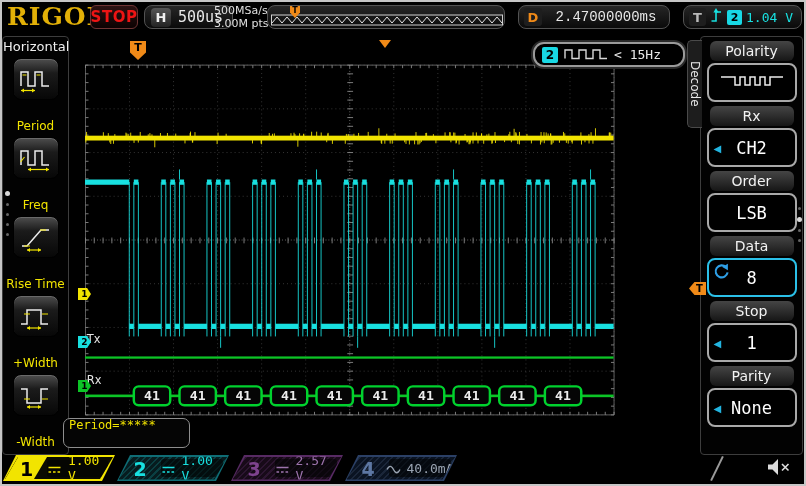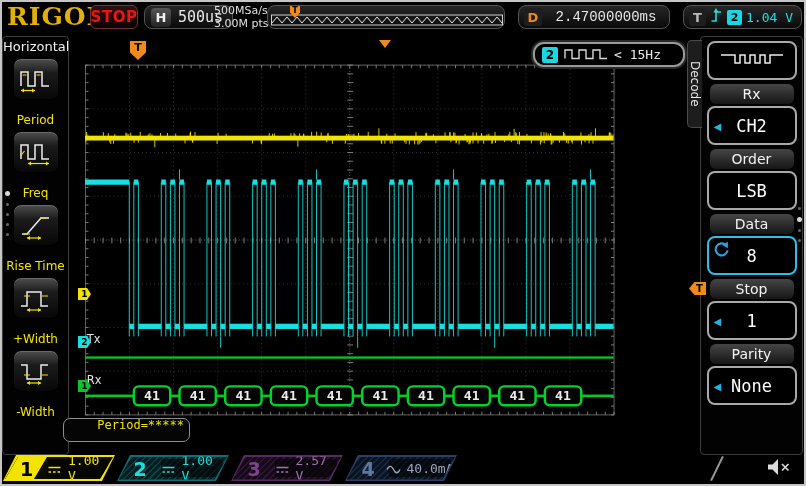--- a/index.html
+++ b/index.html
@@ -39,21 +39,21 @@
 
   
   .panel{position:absolute;top:36px;height:419px;border:1px solid #3d3d3d;border-radius:4px;background:#020202;}
   #left-panel{left:2px;width:67px;}
   #right-panel{left:700px;width:103px;}
   #left-title{text-align:center;color:#efefef;font-size:13px;margin-top:2px;}
   .lm-item{width:100%;display:flex;flex-direction:column;align-items:center;margin-top:4px;}
   .lm-btn{width:46px;height:42px;border-radius:8px;border:1px solid #000;
     background:linear-gradient(#4e4e4e,#1b1b1b 35%,#070707);box-shadow:inset 0 1px 0 #6a6a6a;
     display:flex;align-items:center;justify-content:center;}
-  .lm-label{color:#f2e400;font-size:12px;margin-top:13px;white-space:nowrap;}
+  .lm-label{color:#f2e400;font-size:12px;margin-top:19px;white-space:nowrap;}
   .dots{position:absolute;z-index:5;}
   .dot{border-radius:50%;background:#666;margin:7px auto 0;width:3px;height:3px;}
   .dot.big{width:5px;height:5px;background:#d8d8d8;}
 
   .menu-group{margin:4px auto 0;width:92px;}
   .menu-label{width:84px;margin:0 auto;height:20px;border-radius:6px;background:linear-gradient(#454545,#161616);
     color:#f2f2f2;font-size:14px;display:flex;align-items:center;justify-content:center;}
   .menu-value{position:relative;width:90px;margin:2px auto 0;height:39px;border-radius:8px;background:#000;
     border:2px solid #a9a9a9;color:#fff;display:flex;align-items:center;justify-content:center;}
   .menu-value.selected{border-color:#2bc0e8;}
@@ -76,22 +76,22 @@
   #trig-pos-tag{left:130px;top:41px;width:16px;height:19px;font-size:11px;line-height:14px;
     clip-path:polygon(0 0,100% 0,100% 60%,50% 100%,0 60%);}
   #center-tri{position:absolute;left:379px;top:40px;width:0;height:0;border-left:6.5px solid transparent;
     border-right:6.5px solid transparent;border-top:8px solid #f08a18;z-index:6;}
   #trig-level-tag{left:689px;top:282px;width:17px;height:13px;font-size:10px;line-height:13px;
     padding-left:4px;clip-path:polygon(0 50%,32% 0,100% 0,100% 100%,32% 100%);}
   .ch-marker{position:absolute;left:78px;width:13px;height:12px;color:#000;font-weight:bold;font-size:9px;
     line-height:12px;text-align:center;clip-path:polygon(0 0,70% 0,100% 50%,70% 100%,0 100%);z-index:6;}
 
   
-  .meas-tab{position:absolute;top:418px;height:24px;border:1px solid #8e8e8e;border-radius:7px;
-    background:#050505;font-size:12px;line-height:12px;overflow:hidden;white-space:nowrap;text-align:right;}
+  .meas-tab{position:absolute;top:418px;height:30px;border:1px solid #8e8e8e;border-radius:7px;
+    background:#050505;font-size:12px;line-height:12px;overflow:hidden;white-space:nowrap;}
   #period-tab{left:63px;width:127px;color:#f2e400;padding:0 5px;}
   #freq-tab{left:192px;width:126px;}
   #freq-tab span{display:inline-block;background:#f2e400;color:#000;height:100%;padding:0 4px;}
   .ch-tab{position:absolute;top:455px;width:112px;height:26px;clip-path:var(--para);}
   .ch-in{position:absolute;inset:1.5px;clip-path:var(--para);}
   .ch-tab.active .ch-in{inset:2px;}
   .ch-num-cell{position:absolute;left:0;top:0;bottom:0;width:42px;clip-path:var(--para);background:#f2e400;}
   .ch-num{position:absolute;left:15px;top:1px;font-size:19px;font-weight:bold;line-height:23px;}
   .ch-pill{position:absolute;left:42px;right:5px;top:2.5px;bottom:2.5px;background:rgba(2,4,4,.6);
     border-radius:3px;display:flex;align-items:center;justify-content:center;gap:6px;}
@@ -880,20 +880,21 @@
   <div id="ch-markers">
       <div class="ch-marker" style="top:288px;background:#f2e400">1</div>
       <div class="ch-marker" style="top:336px;background:#18e0e0">2</div>
       <div class="ch-marker" style="top:380px;background:#0cc426">1</div>
     </div>
 
   <div id="decode-tab">Decode</div>
   <div id="right-panel" class="panel">
     <div id="right-groups">
         <div class="menu-group">
+      <div class="menu-label">Polarity</div>
       <div class="menu-value">
 
         <span><svg width="70" height="22" viewBox="0 0 70 22">
                 <path d="M4 7 h14 v8 h5 v-8 h5 v8 h5 v-8 h5 v8 h5 v-8 h5 v8 h5 v-8 h13" fill="none" stroke="#ececec" stroke-width="1.5"></path>
               </svg></span>
       </div>
     </div>
         <div class="menu-group">
       <div class="menu-label">Rx</div>
       <div class="menu-value">

